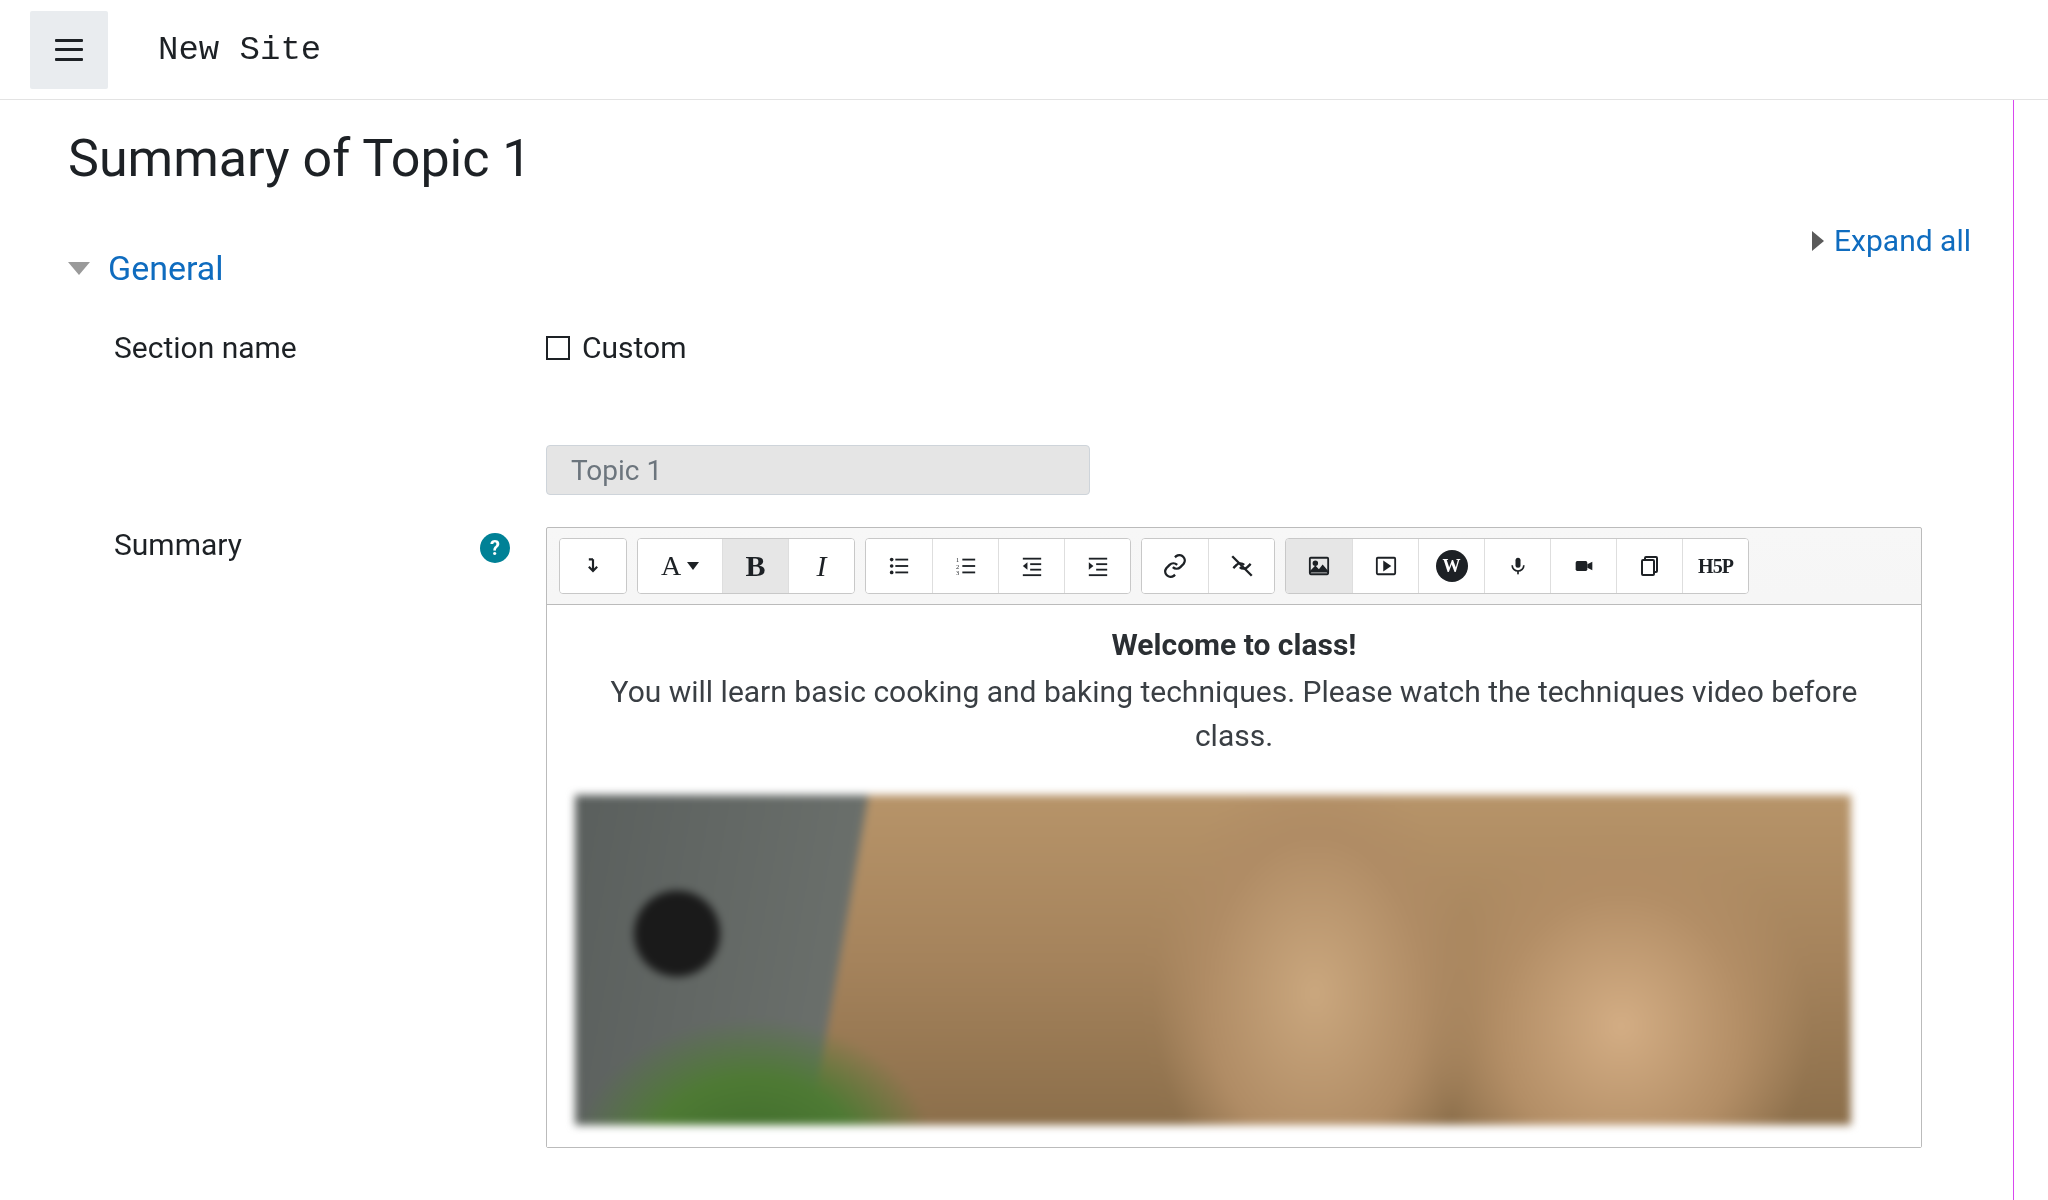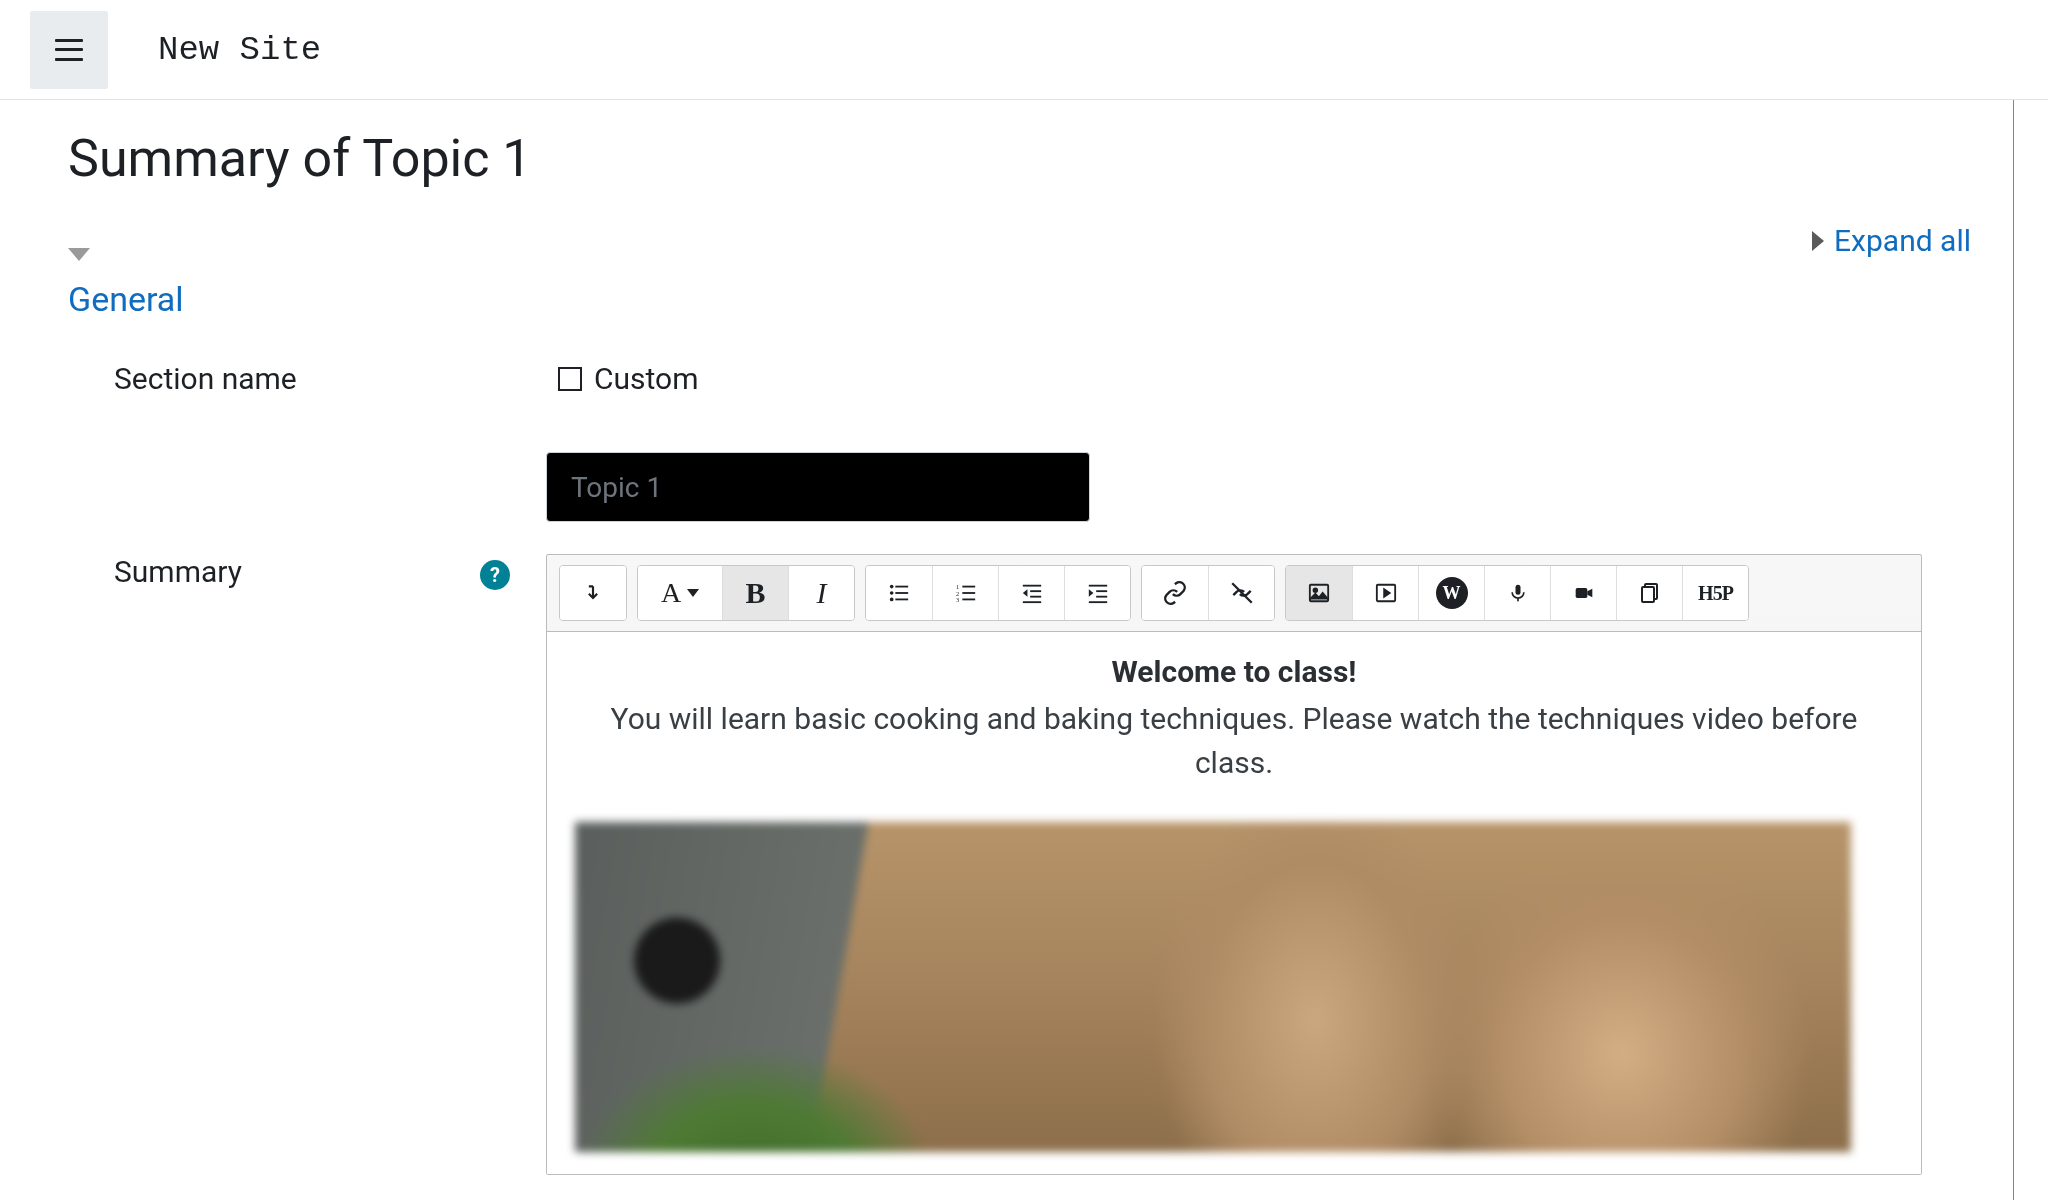--- a/index.html
+++ b/index.html
@@ -100,24 +100,24 @@
   .expand-arrow {
     width: 0; height: 0;
     border-top: 10px solid transparent;
     border-bottom: 10px solid transparent;
     border-left: 12px solid #5a5a5a;
   }
   .expand-text { font-size: 30px; color: #0f6cbf; }
 
   .section-header {
     display: flex;
+    align-items: center;
     gap: 18px;
     margin-top: -10px;
     cursor: pointer;
-    flex-direction: column;
   }
   .collapse-arrow {
     width: 0; height: 0;
     border-left: 11px solid transparent;
     border-right: 11px solid transparent;
     border-top: 13px solid #9a9a9a;
   }
   .section-title { font-size: 34px; color: #0f6cbf; }
 
   .form-row {
@@ -143,33 +143,33 @@
     font-size: 20px;
     font-weight: 700;
     display:flex; align-items:center; justify-content:center;
     margin-left: auto;
     margin-right: 36px;
     margin-top: 6px;
     cursor: pointer;
   }
   .form-control-col { flex: 1; }
 
-  .checkbox-row { display:flex; align-items:center; gap:12px;margin-left:12px; }
+  .checkbox-row { display:flex; align-items:center; gap:12px; }
   .checkbox {
     width: 24px; height: 24px;
     border: 2px solid #1d2125;
     cursor: pointer;
   }
   .checkbox-label { font-size: 30px; }
 
   .text-input {
-    margin-top: 56px;
+    margin-top: 80px;
     width: 544px;
-    height: 70px;
-    background: #000000;
+    height: 50px;
+    background: #e5e5e5;
     border: 1px solid #ced4da;
     border-radius: 4px;
     padding: 0 24px;
     font-size: 28px;
     color: #6c757d;
     display:flex; align-items:center;
   }
 
   .editor-wrap {
     margin-top: 0;

